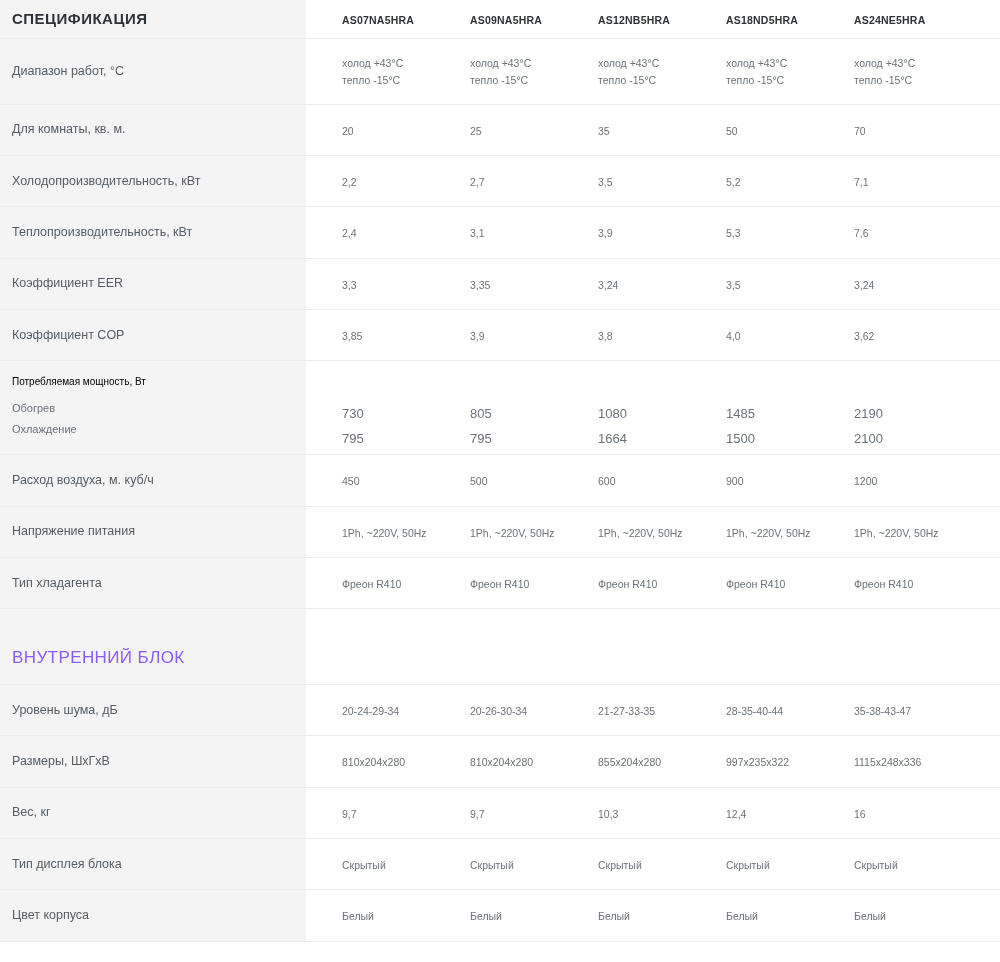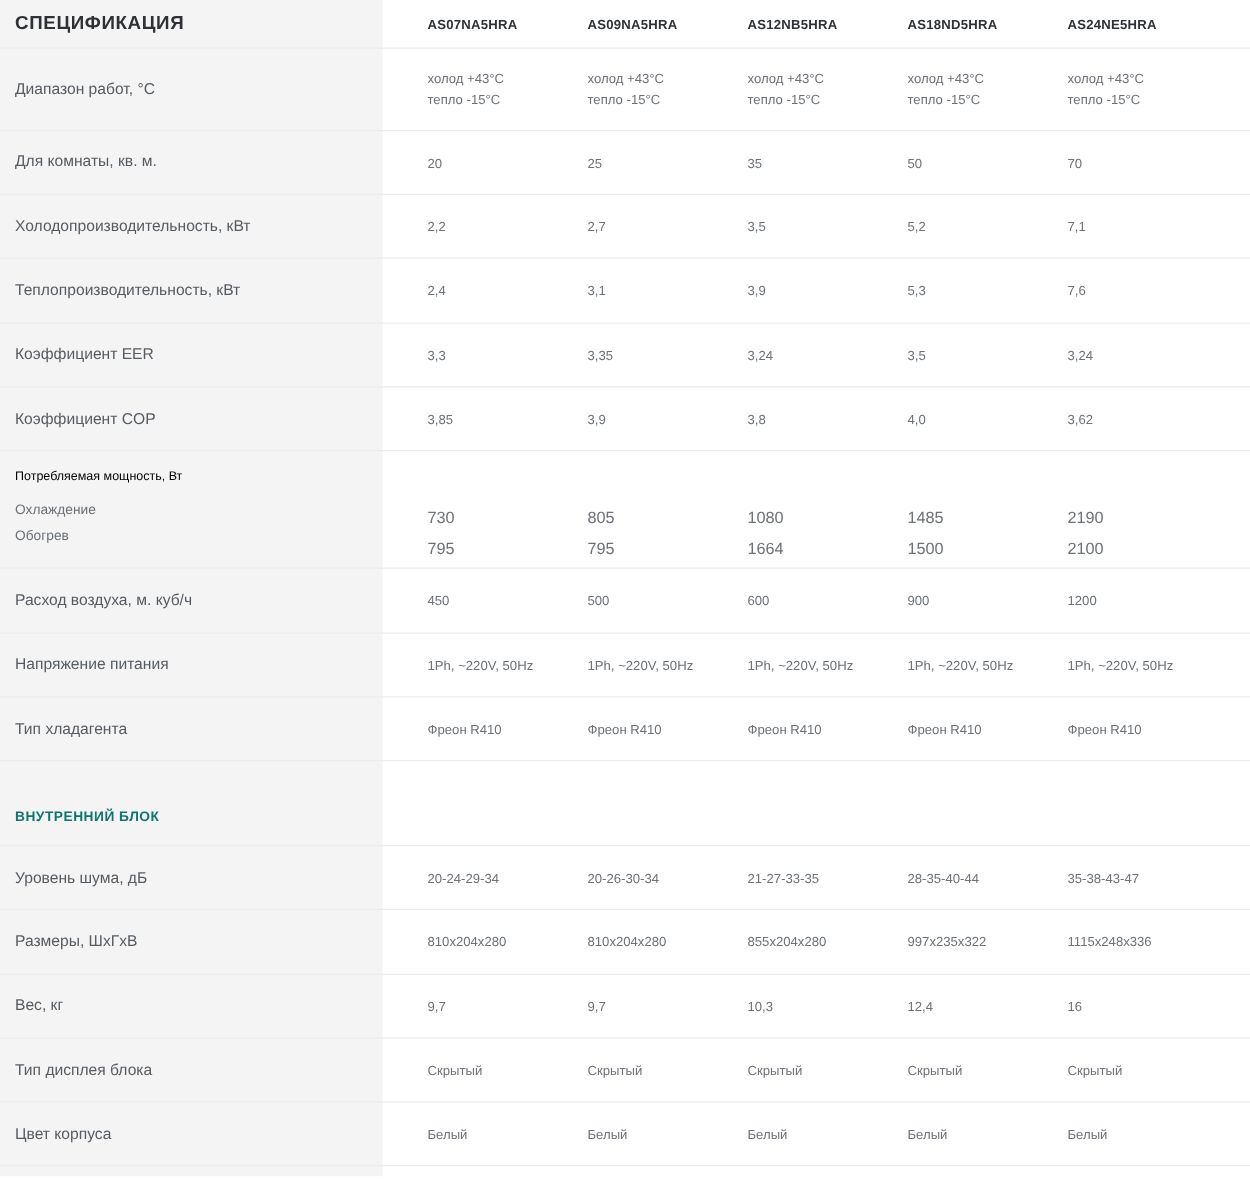--- a/index.html
+++ b/index.html
@@ -93,23 +93,23 @@
   .row.data-row .label-cell  { padding-top: 16px; padding-bottom: 16px; }
   .row.data-row .data-cell   { padding-top: 18px; padding-bottom: 16px; }
 
   
   .row.tall-row .label-cell  { padding-top: 22px; padding-bottom: 22px; }
   .row.tall-row .data-cell   { padding-top: 16px; padding-bottom: 16px; }
 
   
   .row.section-row { border-top: 1px solid #ececec; }
   .row.section-row .label-cell {
-    color: #0f766e;
-    font-size: 11px;
-    font-weight: bold;
+    color: #8b5cf6;
+    font-size: 17px;
+    font-weight: normal;
     letter-spacing: 0.4px;
     padding-top: 38px;
     padding-bottom: 14px;
   }
   .row.section-row .data-cell { padding-top: 38px; padding-bottom: 14px; }
 
   
   .row.group-row .label-cell { padding-top: 14px; padding-bottom: 14px; }
   .row.group-row .data-area  { padding-top: 0; }
 
@@ -215,22 +215,22 @@
           <div class="data-cell">3,85</div>
           <div class="data-cell">3,9</div>
           <div class="data-cell">3,8</div>
           <div class="data-cell">4,0</div>
           <div class="data-cell">3,62</div>
         </div>
       </div>
       <div class="row group-row">
         <div class="label-cell">
           <span class="group-title">Потребляемая мощность, Вт</span>
+          <span class="sub-label">Обогрев</span>
           <span class="sub-label">Охлаждение</span>
-          <span class="sub-label">Обогрев</span>
         </div>
         <div class="data-area">
           <div class="group-data-cell">
             <span class="sub-val">730</span>
             <span class="sub-val">795</span>
           </div>
           <div class="group-data-cell">
             <span class="sub-val">805</span>
             <span class="sub-val">795</span>
           </div>

